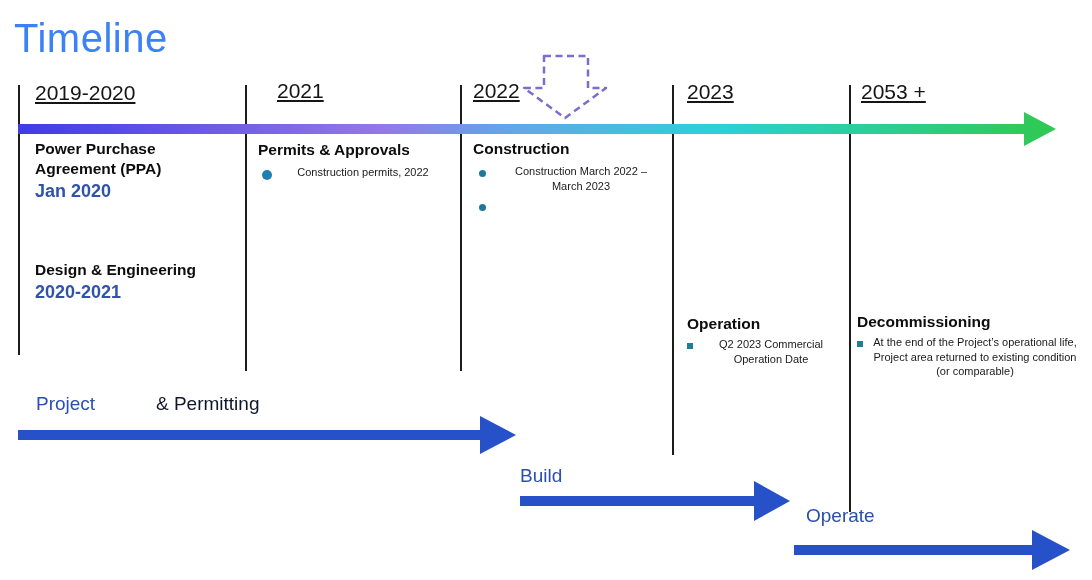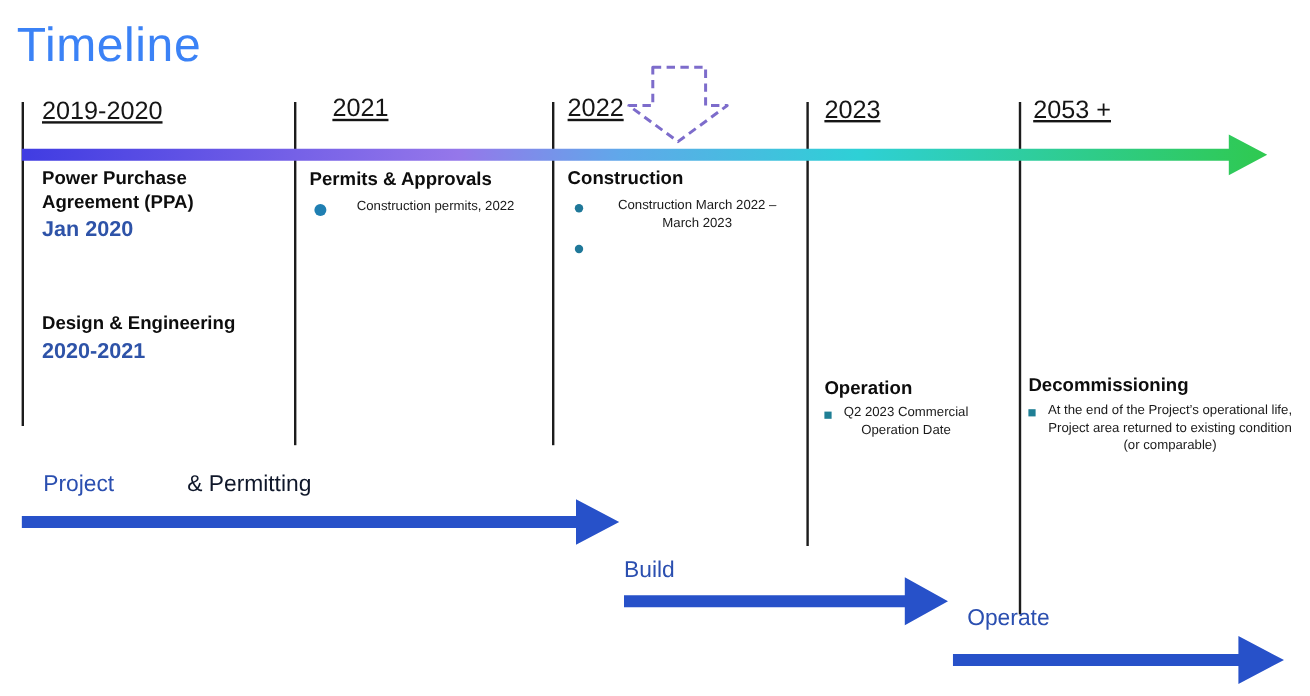--- a/index.html
+++ b/index.html
@@ -92,21 +92,21 @@
     </div>
     <div class="bullet-row">
       <span class="dot dot-sm"></span>
     </div>
   </div>
 
   <div class="col" style="left:687px;top:314px;width:140px;">
     <div class="col-head">Operation</div>
     <div class="bullet-row" style="margin-top:3px;">
       <span class="sq"></span>
-      <span class="btxt" style="width:108px;">Q2 2023 Commercial Operation Date</span>
+      <span class="btxt" style="width:108px;margin-left:16px;">Q2 2023 Commercial Operation Date</span>
     </div>
   </div>
 
   <div class="col" style="left:857px;top:312px;width:228px;">
     <div class="col-head">Decommissioning</div>
     <div class="bullet-row" style="margin-top:3px;">
       <span class="sq"></span>
       <span class="btxt" style="width:208px;">At the end of the Project’s operational life, Project area returned to existing condition (or comparable)</span>
     </div>
   </div>

